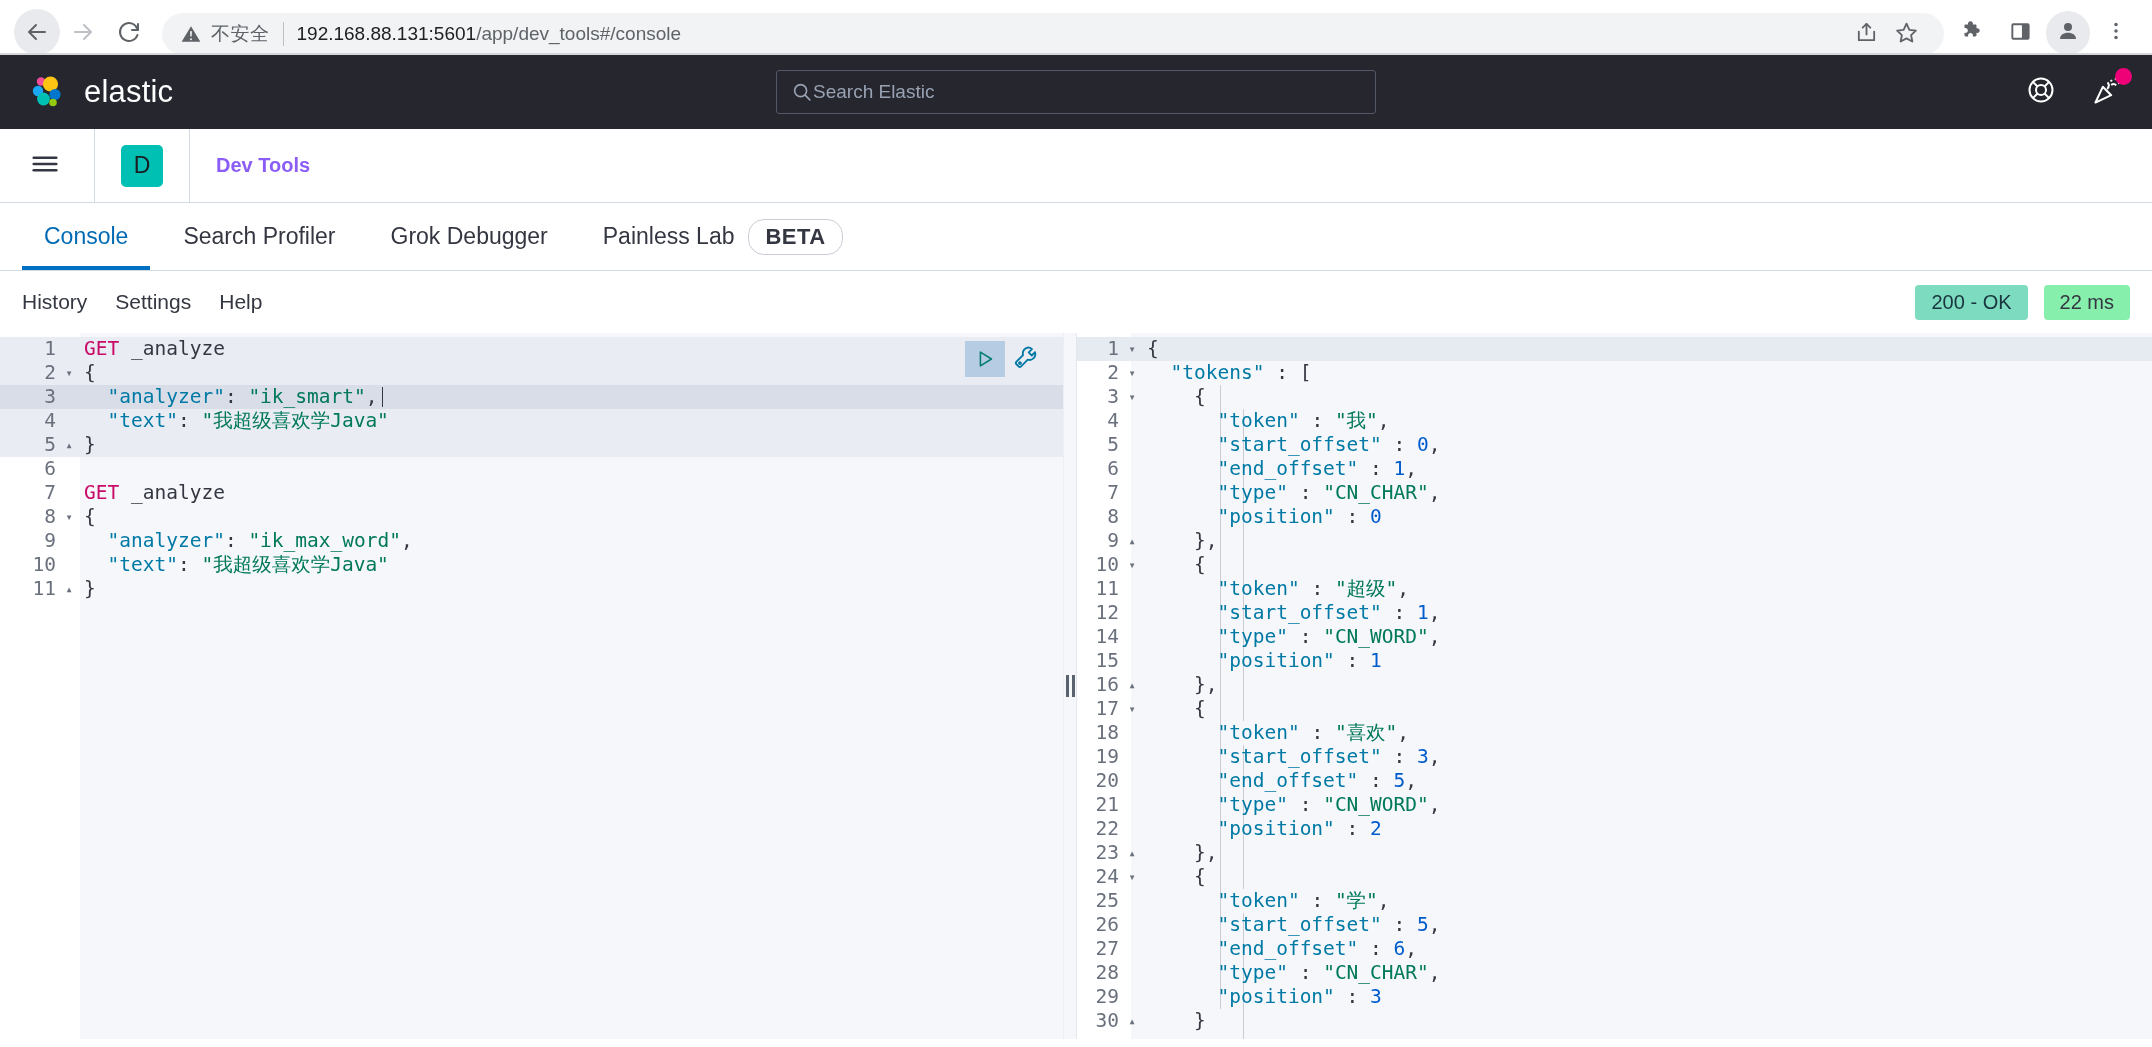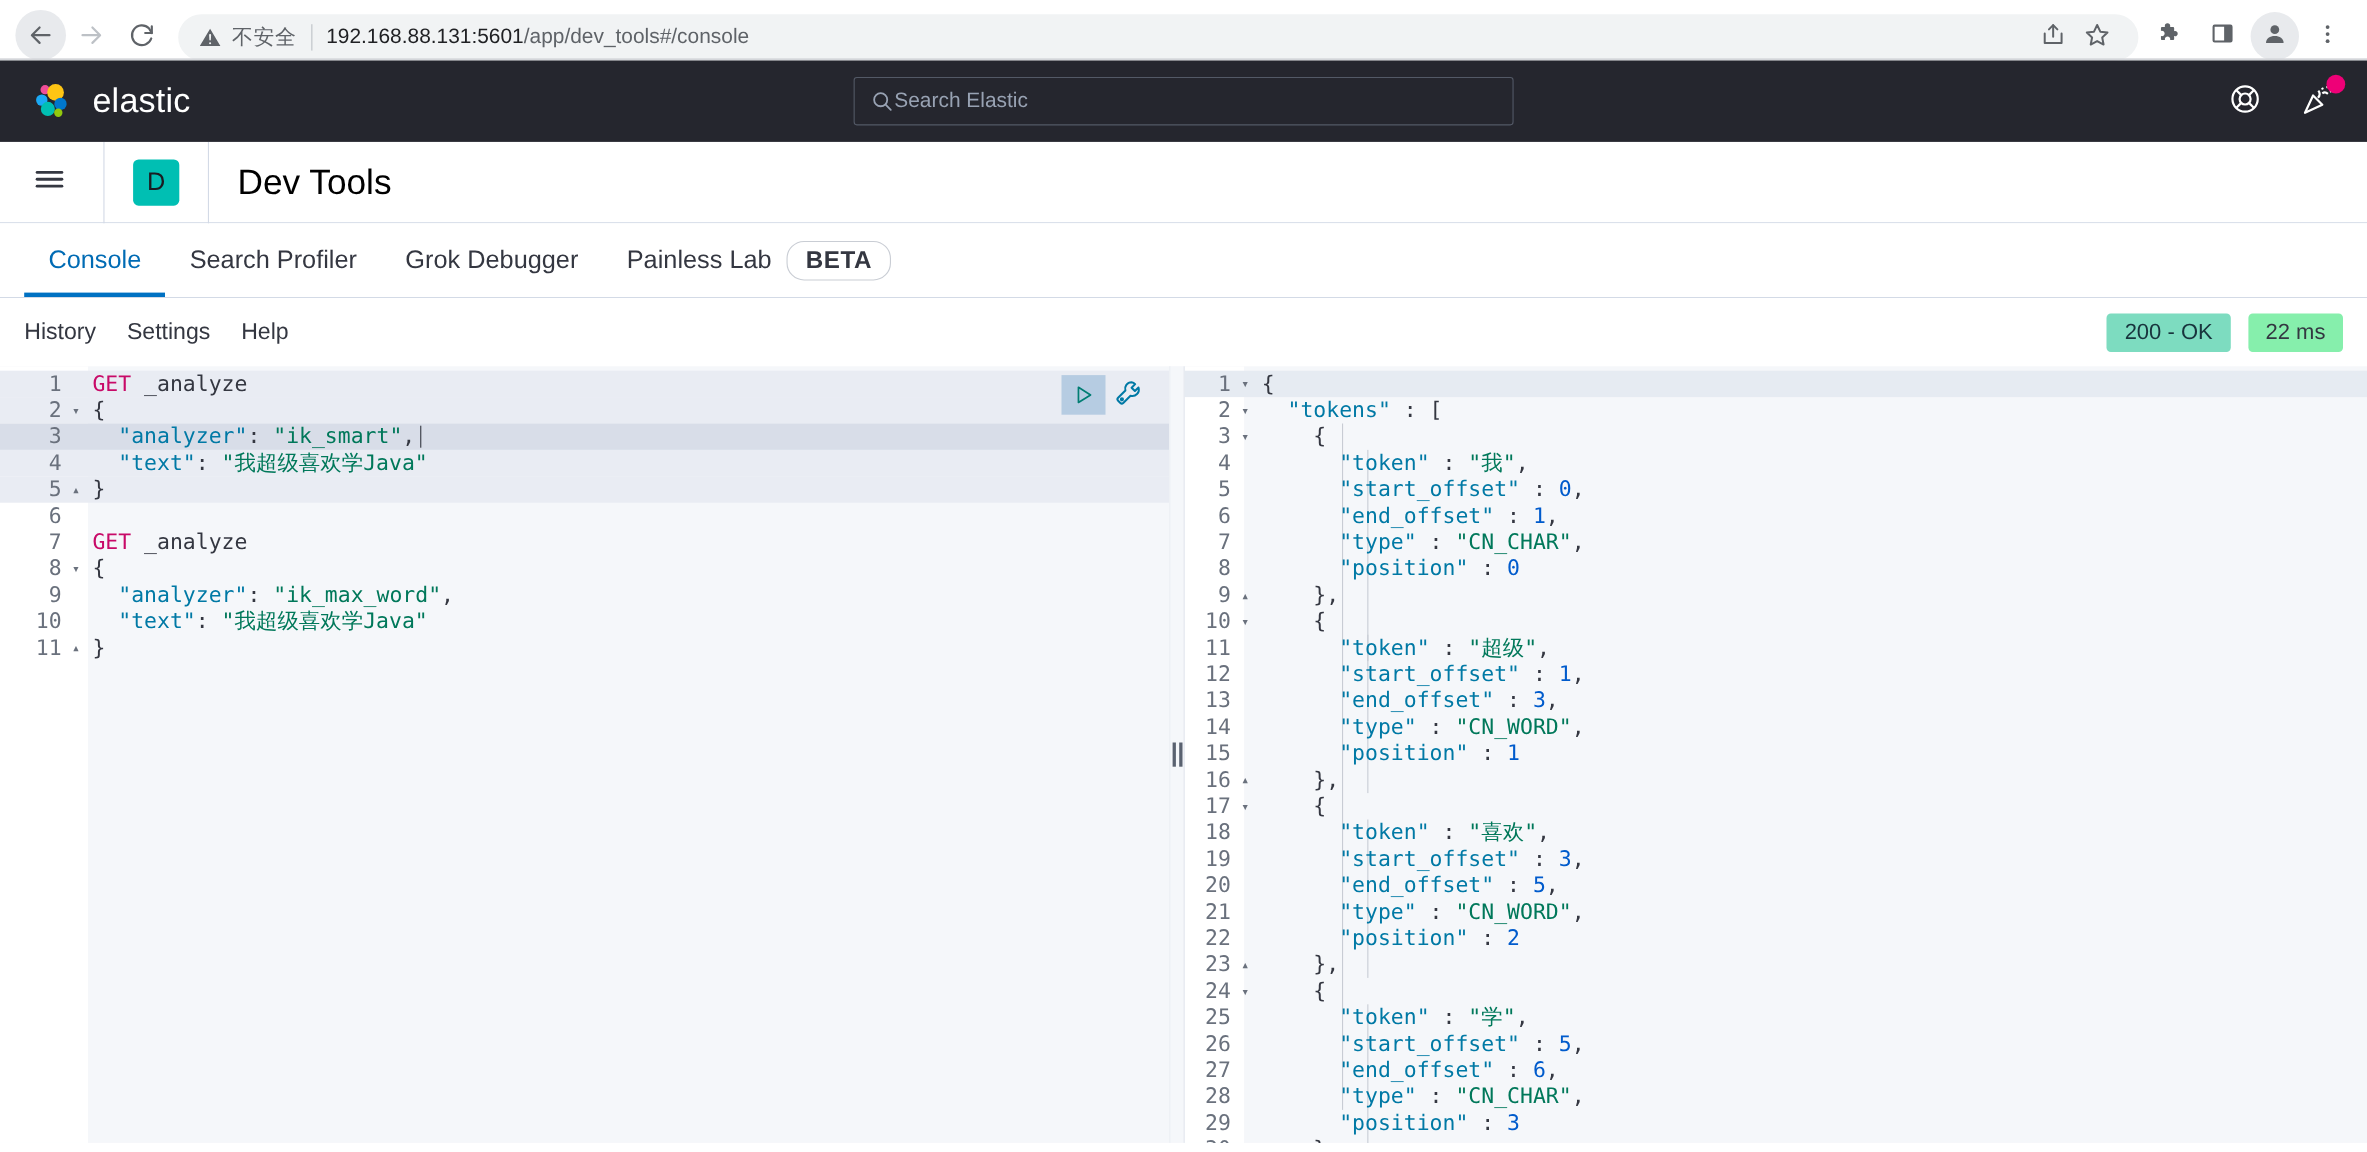--- a/index.html
+++ b/index.html
@@ -144,33 +144,34 @@
   .bc-sep { width: 1px; height: 74px; background: #d3dae6; margin: 0 26px; }
   #app-badge {
     width: 42px; height: 42px;
     background: #00bfb3;
     border-radius: 5px;
     color: #1a1c21;
     font-size: 23px;
     display: flex; align-items: center; justify-content: center;
   }
   #app-title {
-    font-size: 32px;
-    color: #000000;
+    font-size: 20px;
+    color: #8b5cf6;
     white-space: nowrap;
+    font-weight: bold;
   }
 
   
   #tabs {
     height: 68px;
     background: #ffffff;
     display: flex; align-items: flex-end;
     padding: 0 22px;
     border-bottom: 1px solid #d3dae6;
-    gap: 0;
+    gap: 11px;
   }
   .tab {
     height: 100%;
     display: flex; align-items: center;
     padding: 0 22px;
     font-size: 23px;
     color: #343741;
     position: relative;
     white-space: nowrap;
   }
@@ -580,21 +581,20 @@
         <div class="ln"><span class="num">3</span><span class="fold">▾</span><span class="txt"><span class="k-punc">    </span><span class="k-brace">{</span></span></div>
         <div class="ln"><span class="num">4</span><span class="fold"></span><span class="txt"><span class="k-punc">      </span><span class="k-key">"token"</span><span class="k-punc"> : </span><span class="k-str">"我"</span><span class="k-punc">,</span></span></div>
         <div class="ln"><span class="num">5</span><span class="fold"></span><span class="txt"><span class="k-punc">      </span><span class="k-key">"start_offset"</span><span class="k-punc"> : </span><span class="k-num">0</span><span class="k-punc">,</span></span></div>
         <div class="ln"><span class="num">6</span><span class="fold"></span><span class="txt"><span class="k-punc">      </span><span class="k-key">"end_offset"</span><span class="k-punc"> : </span><span class="k-num">1</span><span class="k-punc">,</span></span></div>
         <div class="ln"><span class="num">7</span><span class="fold"></span><span class="txt"><span class="k-punc">      </span><span class="k-key">"type"</span><span class="k-punc"> : </span><span class="k-str">"CN_CHAR"</span><span class="k-punc">,</span></span></div>
         <div class="ln"><span class="num">8</span><span class="fold"></span><span class="txt"><span class="k-punc">      </span><span class="k-key">"position"</span><span class="k-punc"> : </span><span class="k-num">0</span></span></div>
         <div class="ln"><span class="num">9</span><span class="fold">▴</span><span class="txt"><span class="k-punc">    </span><span class="k-brace">}</span><span class="k-punc">,</span></span></div>
         <div class="ln"><span class="num">10</span><span class="fold">▾</span><span class="txt"><span class="k-punc">    </span><span class="k-brace">{</span></span></div>
         <div class="ln"><span class="num">11</span><span class="fold"></span><span class="txt"><span class="k-punc">      </span><span class="k-key">"token"</span><span class="k-punc"> : </span><span class="k-str">"超级"</span><span class="k-punc">,</span></span></div>
         <div class="ln"><span class="num">12</span><span class="fold"></span><span class="txt"><span class="k-punc">      </span><span class="k-key">"start_offset"</span><span class="k-punc"> : </span><span class="k-num">1</span><span class="k-punc">,</span></span></div>
-        <div class="ln"><span class="num">13</span><span class="fold"></span><span class="txt"><span class="k-punc">      </span><span class="k-key">"end_offset"</span><span class="k-punc"> : </span><span class="k-num">3</span><span class="k-punc">,</span></span></div>
         <div class="ln"><span class="num">14</span><span class="fold"></span><span class="txt"><span class="k-punc">      </span><span class="k-key">"type"</span><span class="k-punc"> : </span><span class="k-str">"CN_WORD"</span><span class="k-punc">,</span></span></div>
         <div class="ln"><span class="num">15</span><span class="fold"></span><span class="txt"><span class="k-punc">      </span><span class="k-key">"position"</span><span class="k-punc"> : </span><span class="k-num">1</span></span></div>
         <div class="ln"><span class="num">16</span><span class="fold">▴</span><span class="txt"><span class="k-punc">    </span><span class="k-brace">}</span><span class="k-punc">,</span></span></div>
         <div class="ln"><span class="num">17</span><span class="fold">▾</span><span class="txt"><span class="k-punc">    </span><span class="k-brace">{</span></span></div>
         <div class="ln"><span class="num">18</span><span class="fold"></span><span class="txt"><span class="k-punc">      </span><span class="k-key">"token"</span><span class="k-punc"> : </span><span class="k-str">"喜欢"</span><span class="k-punc">,</span></span></div>
         <div class="ln"><span class="num">19</span><span class="fold"></span><span class="txt"><span class="k-punc">      </span><span class="k-key">"start_offset"</span><span class="k-punc"> : </span><span class="k-num">3</span><span class="k-punc">,</span></span></div>
         <div class="ln"><span class="num">20</span><span class="fold"></span><span class="txt"><span class="k-punc">      </span><span class="k-key">"end_offset"</span><span class="k-punc"> : </span><span class="k-num">5</span><span class="k-punc">,</span></span></div>
         <div class="ln"><span class="num">21</span><span class="fold"></span><span class="txt"><span class="k-punc">      </span><span class="k-key">"type"</span><span class="k-punc"> : </span><span class="k-str">"CN_WORD"</span><span class="k-punc">,</span></span></div>
         <div class="ln"><span class="num">22</span><span class="fold"></span><span class="txt"><span class="k-punc">      </span><span class="k-key">"position"</span><span class="k-punc"> : </span><span class="k-num">2</span></span></div>
         <div class="ln"><span class="num">23</span><span class="fold">▴</span><span class="txt"><span class="k-punc">    </span><span class="k-brace">}</span><span class="k-punc">,</span></span></div>

